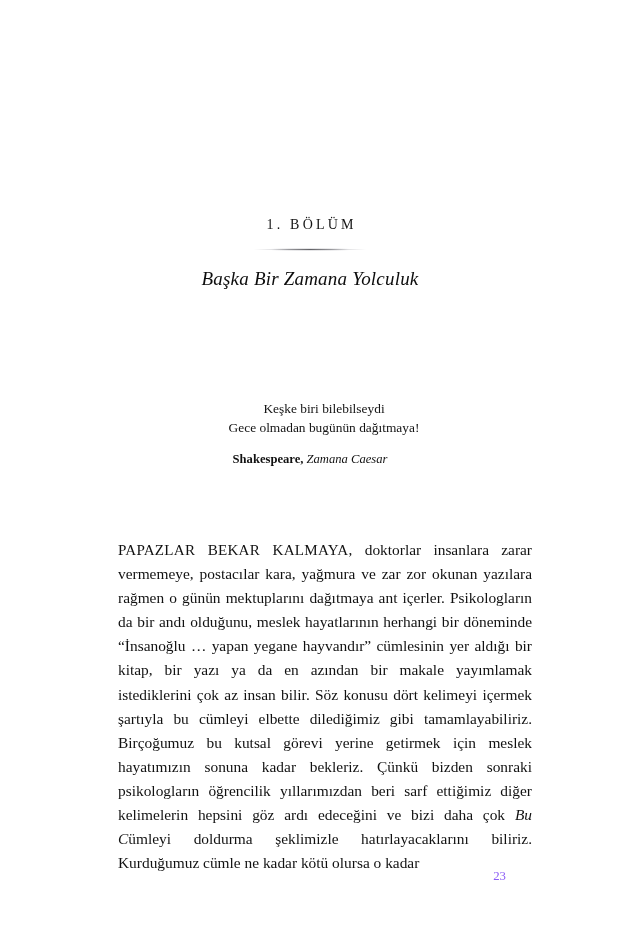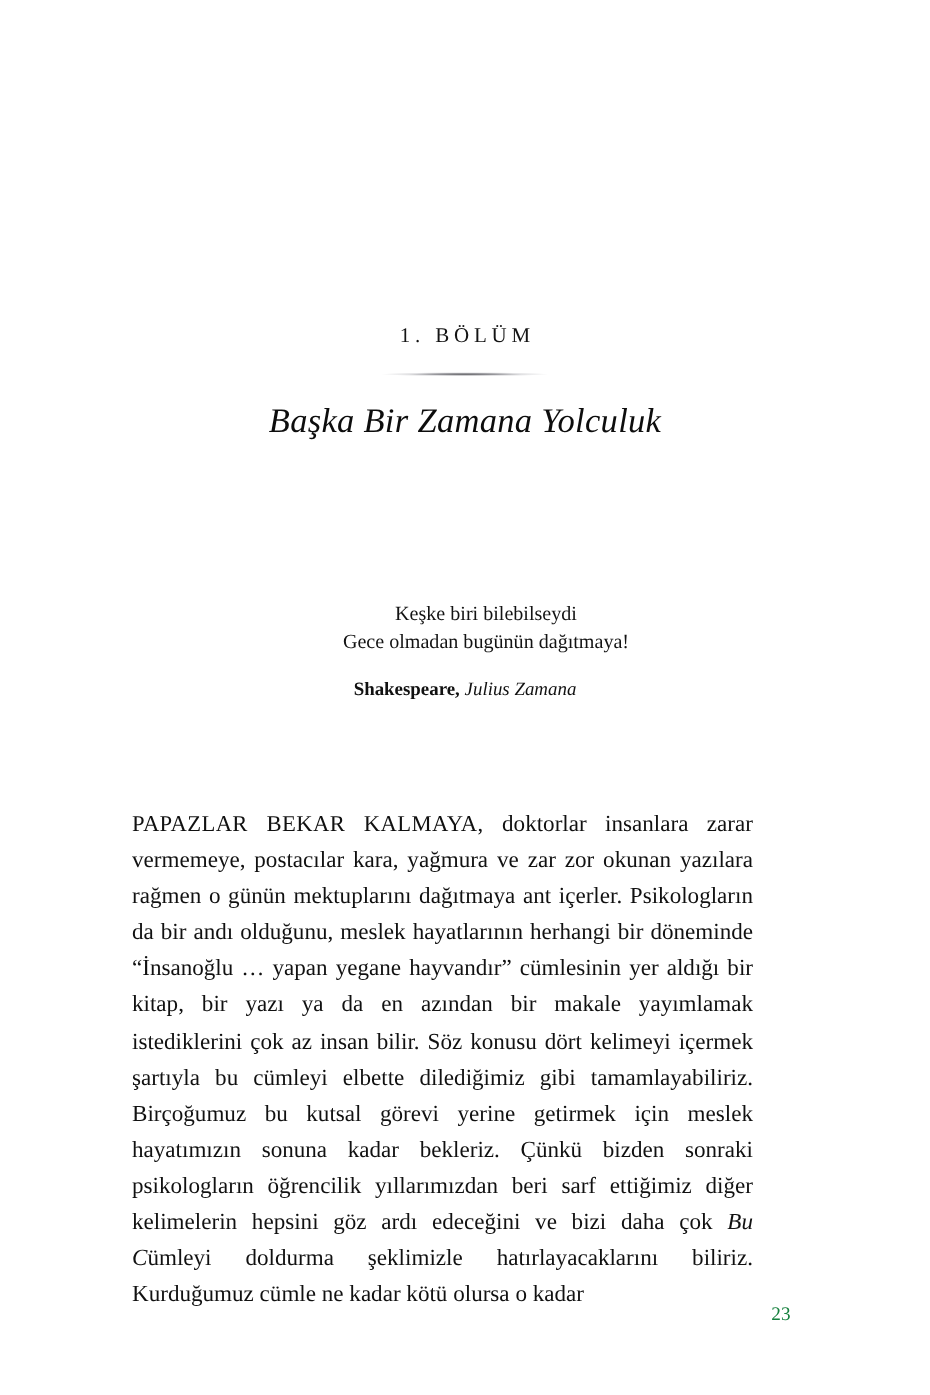--- a/index.html
+++ b/index.html
@@ -52,21 +52,21 @@
                 rgba(90,90,94,0.95) 0%,
                 rgba(120,120,126,0.75) 38%,
                 rgba(170,170,176,0.35) 68%,
                 rgba(255,255,255,0) 100%);
   }
 
   .chapter-title {
     margin-top: 17px;
     font-family: "Liberation Serif", "DejaVu Serif", serif;
     font-style: italic;
-    font-size: 23px;
+    font-size: 19px;
     line-height: 1.14;
     color: #0d0d0d;
     letter-spacing: 0.2px;
   }
 
   
   .epigraph {
     position: absolute;
     left: 0;
     top: 400px;
@@ -86,21 +86,21 @@
     font-size: 12.6px;
     line-height: 16px;
     color: #111111;
   }
   .epigraph-source .src-author { font-weight: bold; }
   .epigraph-source .src-work   { font-style: italic; }
 
   
   .body-block {
     position: absolute;
-    left: 88px;
+    left: 118px;
     top: 538px;
     width: 414px;
   }
 
   .body-paragraph {
     margin: 0;
     font-size: 15.4px;
     line-height: 24.1px;
     text-align: justify;
     text-justify: inter-word;
@@ -111,44 +111,44 @@
   .smallcaps-open {
     font-size: 15.1px;
     letter-spacing: 0.25px;
   }
 
   .ital { font-style: italic; }
 
   
   .folio {
     position: absolute;
-    right: 93px;
+    right: 114px;
     top: 870px;
     font-size: 12.8px;
     line-height: 1;
-    color: #15803d;
+    color: #8b5cf6;
     text-align: left;
   }
 </style>
 </head>
 <body style="background-color: rgb(255, 255, 255);">
 
 <div class="page">
 
   <div class="chapter-head">
     <div class="chapter-number">1. BÖLÜM</div>
     <div class="chapter-rule"></div>
     <div class="chapter-title">Başka Bir Zamana Yolculuk</div>
   </div>
 
   <div class="epigraph">
     <div class="epigraph-line">Keşke biri bilebilseydi</div>
     <div class="epigraph-line">Gece olmadan bugünün dağıtmaya!</div>
     <div class="epigraph-source">
-      <span class="src-author">Shakespeare</span><span class="src-author">, </span><span class="src-work">Julius Zamana</span>
+      <span class="src-author">Shakespeare</span><span class="src-author">, </span><span class="src-work">Zamana Caesar</span>
     </div>
   </div>
 
   <div class="body-block">
     <p class="body-paragraph"><span class="smallcaps-open">PAPAZLAR BEKAR KALMAYA,</span><span> doktorlar insanlara zarar vermemeye, postacılar kara, yağmura ve zar zor okunan yazılara rağmen o günün mektuplarını dağıtmaya ant içerler. Psikologların da bir andı olduğunu, meslek hayatlarının herhangi bir döneminde “İnsanoğlu … yapan yegane hayvandır” cümlesinin yer aldığı bir kitap, bir yazı ya da en azından bir makale yayımlamak istediklerini çok az insan bilir. Söz konusu dört kelimeyi içermek şartıyla bu cümleyi elbette dilediğimiz gibi tamamlayabiliriz. Birçoğumuz bu kutsal görevi yerine getirmek için meslek hayatımızın sonuna kadar bekleriz. Çünkü bizden sonraki psikologların öğrencilik yıllarımızdan beri sarf ettiğimiz diğer kelimelerin hepsini göz ardı edeceğini ve bizi daha çok </span><span class="ital">Bu C</span><span>ümleyi doldurma şeklimizle hatırlayacaklarını biliriz. Kurduğumuz cümle ne kadar kötü olursa o kadar</span></p>
   </div>
 
   <div class="folio">23</div>
 
 </div>

